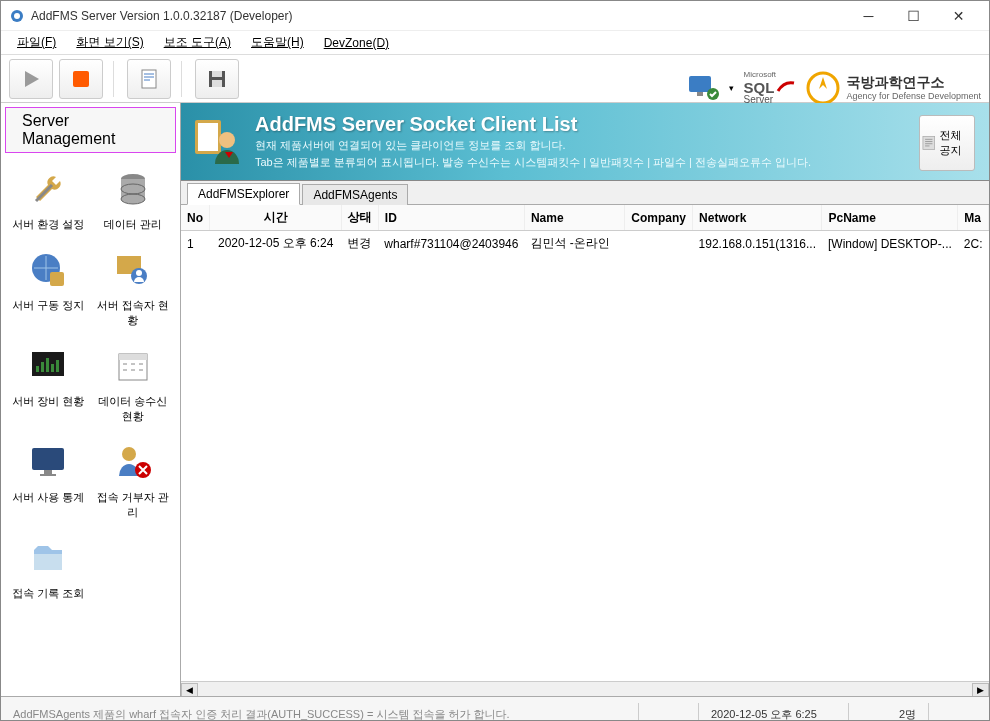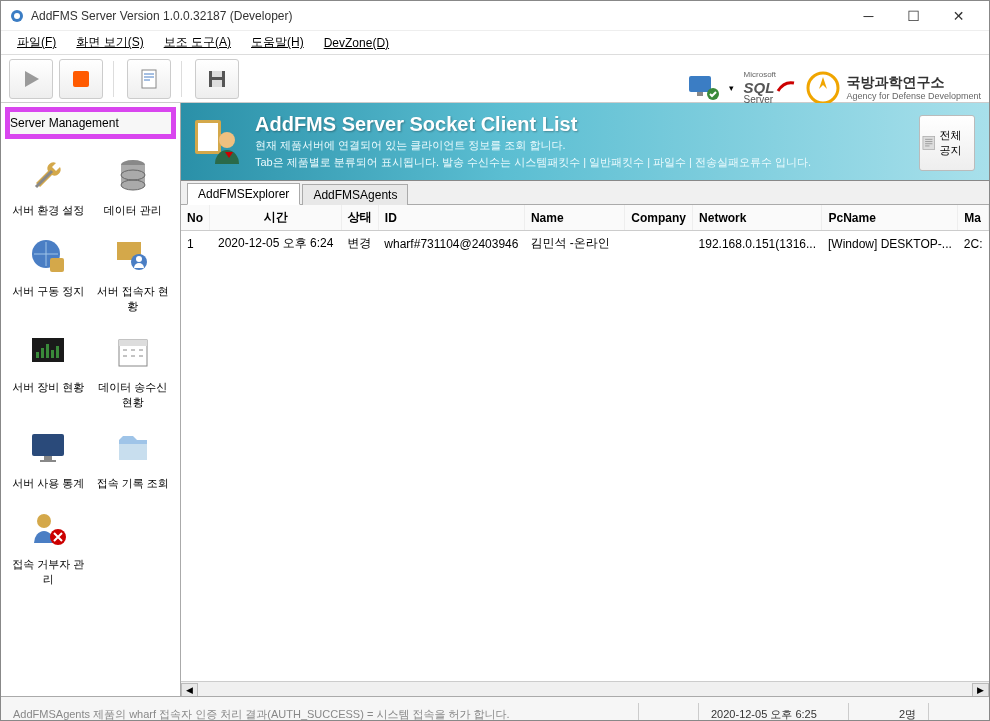--- a/index.html
+++ b/index.html
@@ -17,21 +17,21 @@
 .toolbar { height: 48px; display: flex; align-items: center; padding: 4px 8px; gap: 6px; background: #fff; border-bottom: 1px solid #ccc; }
 .toolbtn { width: 44px; height: 40px; border: 1px solid #ccc; border-radius: 3px; display: flex; align-items: center; justify-content: center; background: linear-gradient(#fff,#eee); }
 .toolbar .sep { width: 4px; height: 36px; border-left: 1px solid #ddd; margin: 0 4px; }
 .toolbar .right { margin-left: auto; display: flex; align-items: center; gap: 10px; }
 .logo { display: flex; align-items: center; gap: 6px; margin-top: 19px; }
 .logo-text { font-size: 14px; font-weight: bold; color: #333; }
 .logo-sub { font-size: 9px; color: #666; }
 
 .main { display: flex; height: calc(721px - 30px - 24px - 48px - 24px); }
 .sidebar { width: 180px; border-right: 1px solid #aaa; background: #fff; padding: 4px; }
-.sidebar-title { font-size: 12px; padding: 4px 0; border: 5px solid #d946ef; background: #f7f7f7; margin-bottom: 6px; }
+.sidebar-title { font-size: 16px; padding: 4px 16px; border: 1px solid #d946ef; background: #f7f7f7; margin-bottom: 6px; }
 .side-grid { display: grid; grid-template-columns: 1fr 1fr; gap: 6px; padding: 4px; }
 .side-item { display: flex; flex-direction: column; align-items: center; gap: 8px; padding: 6px 2px; text-align: center; font-size: 11px; }
 .side-icon { width: 40px; height: 40px; display: flex; align-items: center; justify-content: center; }
 
 .content { flex: 1; display: flex; flex-direction: column; overflow: hidden; }
 .banner { height: 78px; background: linear-gradient(90deg, #2a90a8 0%, #5bbed2 40%, #a8e0eb 100%); display: flex; align-items: center; padding-left: 10px; position: relative; border-bottom: 1px solid #888; }
 .banner-icon { width: 56px; height: 56px; margin-right: 8px; }
 .banner-text h2 { font-size: 20px; color: #fff; font-weight: bold; text-shadow: 1px 1px 2px rgba(0,0,0,.3); }
 .banner-text .line { font-size: 11px; color: #eafafd; margin-top: 2px; }
 .banner-btn { position: absolute; right: 14px; top: 12px; width: 56px; height: 56px; background: linear-gradient(#fff,#eee); border: 1px solid #bbb; border-radius: 3px; display: flex; flex-direction: row; align-items: center; justify-content: center; font-size: 11px; gap: 2px; }
@@ -111,21 +111,21 @@
           <rect x="10" y="18" width="6" height="4" fill="#888"></rect>
           <circle cx="26" cy="20" r="6" fill="#3a8a3a"></circle>
           <path d="M23 20l2 2 4-4" stroke="#fff" stroke-width="2" fill="none"></path>
         </svg>
       <span style="font-size:9px;">▾</span>
     </div>
     <div class="logo">
       <div style="line-height:1;">
         <div style="font-size:8px;color:#666;">Microsoft</div>
         <div style="display:flex;align-items:baseline;gap:2px;">
-          <span style="font-size:15px;font-weight:bold;color:#555;font-style:italic;">SQL</span>
+          <span style="font-size:15px;font-weight:bold;color:#555;">SQL</span>
           <svg width="20" height="14" viewBox="0 0 20 14">
               <path d="M2 12 Q8 2 18 4" stroke="#c00" stroke-width="3" fill="none"></path>
             </svg>
         </div>
         <div style="font-size:10px;color:#555;">Server</div>
       </div>
     </div>
     <div class="logo">
       <svg width="34" height="34" viewBox="0 0 34 34">
           <circle cx="17" cy="17" r="15" fill="none" stroke="#f0a500" stroke-width="3"></circle>
@@ -213,36 +213,36 @@
               <rect x="4" y="6" width="32" height="22" rx="2" fill="#2a4a7a"></rect>
               <rect x="16" y="28" width="8" height="4" fill="#888"></rect>
               <rect x="12" y="32" width="16" height="2" fill="#888"></rect>
             </svg>
           </span>
         <span>서버 사용 통계</span>
       </div>
       <div class="side-item">
         <span class="side-icon">
             <svg width="40" height="40" viewBox="0 0 40 40">
-              <path d="M6 12l4-4h10l4 4h10v20H6z" fill="#9fc4e8"></path>
-              <path d="M6 16h28v16H6z" fill="#c8deee"></path>
-            </svg>
-          </span>
-        <span>접속 기록 조회</span>
-      </div>
-      <div class="side-item">
-        <span class="side-icon">
-            <svg width="40" height="40" viewBox="0 0 40 40">
               <circle cx="16" cy="12" r="7" fill="#d4a84a"></circle>
               <path d="M6 34a10 12 0 0120 0" fill="#4a7ec4"></path>
               <circle cx="30" cy="28" r="8" fill="#c00"></circle>
               <path d="M26 24l8 8M34 24l-8 8" stroke="#fff" stroke-width="2"></path>
             </svg>
           </span>
         <span>접속 거부자 관리</span>
+      </div>
+      <div class="side-item">
+        <span class="side-icon">
+            <svg width="40" height="40" viewBox="0 0 40 40">
+              <path d="M6 12l4-4h10l4 4h10v20H6z" fill="#9fc4e8"></path>
+              <path d="M6 16h28v16H6z" fill="#c8deee"></path>
+            </svg>
+          </span>
+        <span>접속 기록 조회</span>
       </div>
     </div>
   </div>
 
   <div class="content">
     <div class="banner">
       <span class="banner-icon">
         <svg width="56" height="56" viewBox="0 0 56 56">
             <rect x="4" y="6" width="26" height="34" fill="#d4a84a" rx="2"></rect>
             <rect x="7" y="9" width="20" height="28" fill="#fff"></rect>

